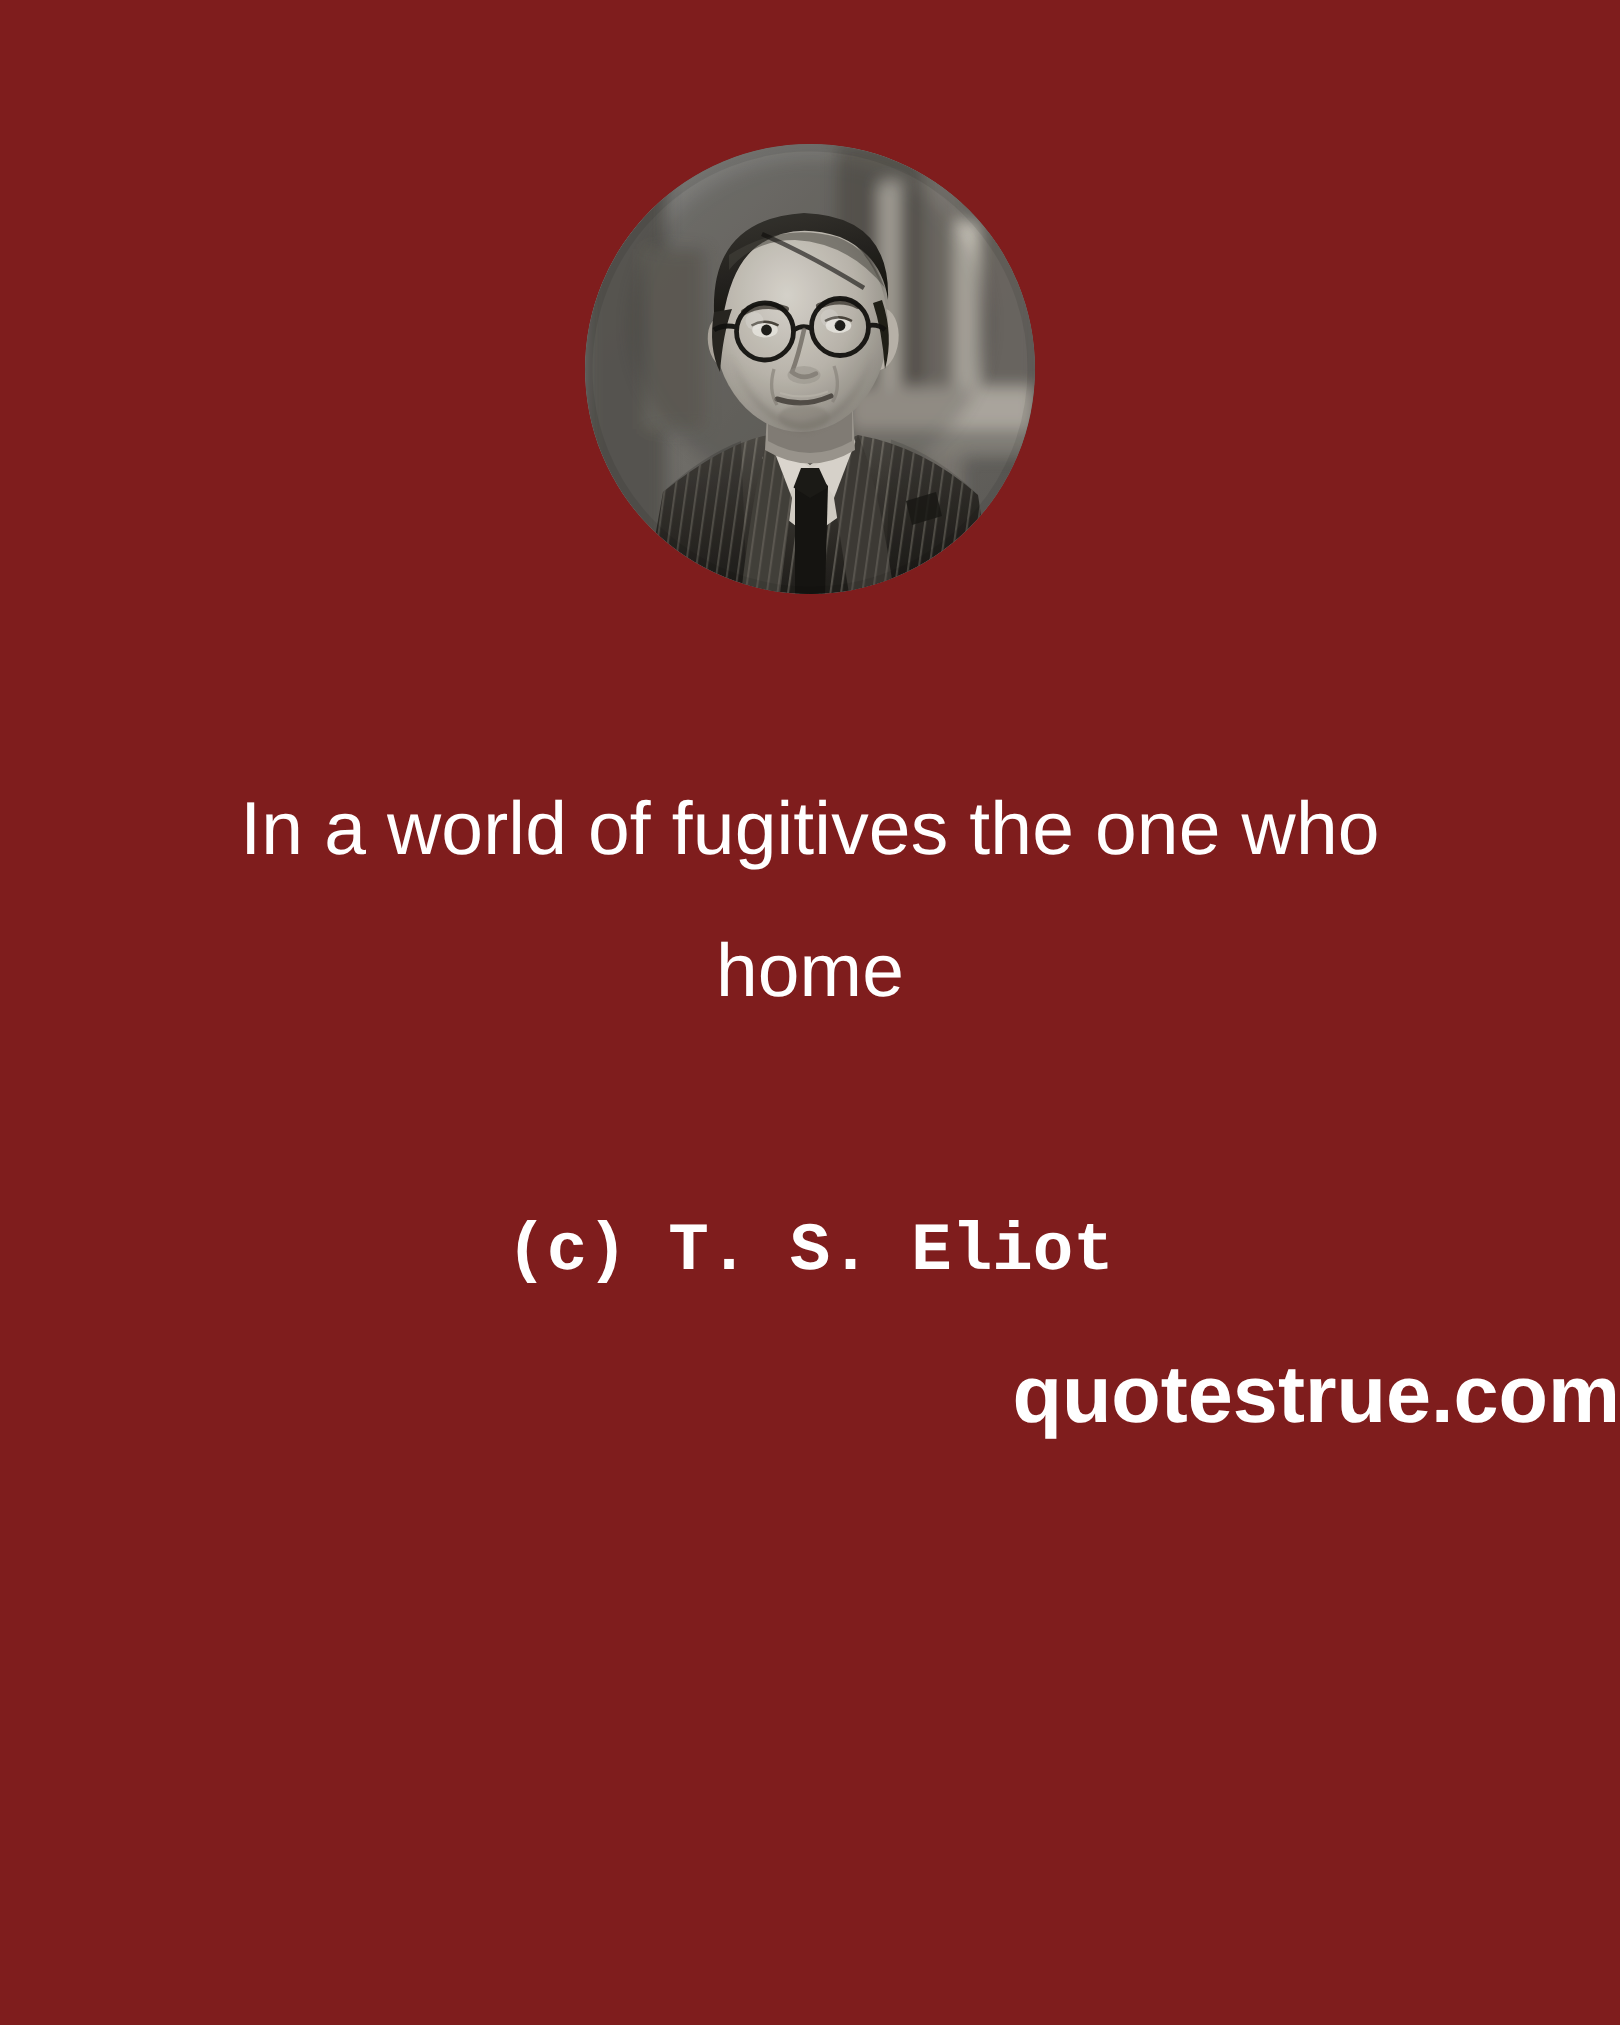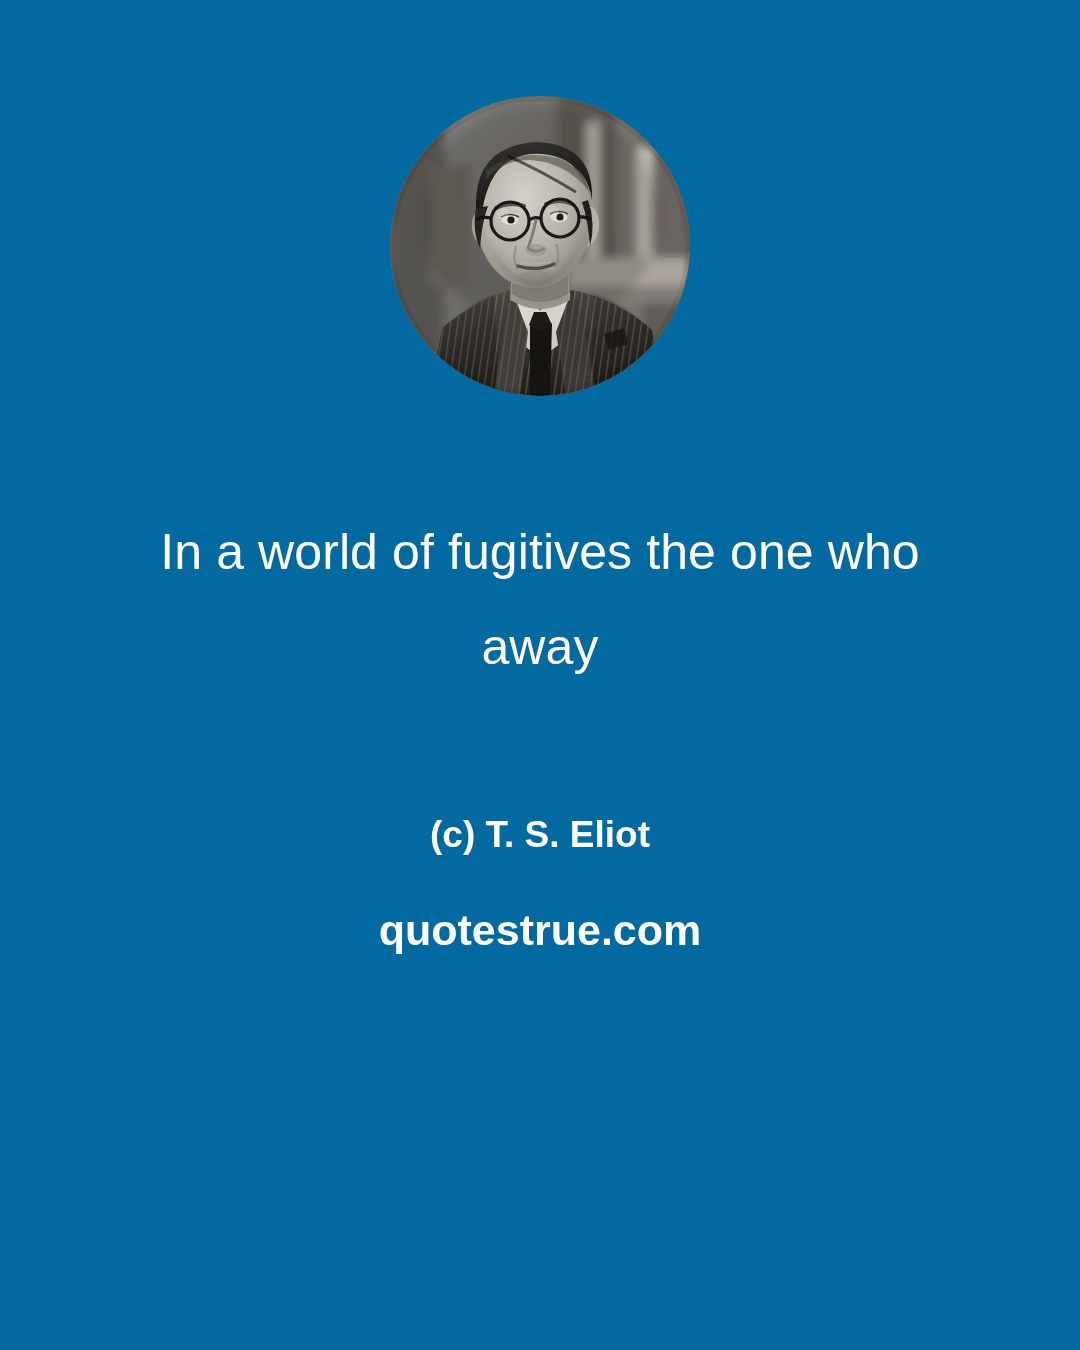--- a/index.html
+++ b/index.html
@@ -4,21 +4,21 @@
 <style>
   html, body {
     margin: 0;
     padding: 0;
     background: #3d5ce5;
   }
   #canvas {
     position: relative;
     width: 1080px;
     height: 1350px;
-    background: #0369a1;
+    background: #7f1d1d;
     overflow: hidden;
     font-family: "Liberation Sans", sans-serif;
   }
 
   
   #portrait-wrap {
     position: absolute;
     left: 390px;
     top: 96px;
     width: 300px;
@@ -46,33 +46,34 @@
     white-space: nowrap;
   }
 
   #attribution {
     position: absolute;
     left: 0;
     top: 805px;
     width: 1080px;
     text-align: center;
     color: #ffffff;
-    font-size: 37px;
+    font-size: 45px;
     font-weight: 700;
     line-height: 60px;
+    font-family: Liberation Mono, monospace;
   }
 
   #website {
     position: absolute;
     left: 0;
     top: 900px;
     width: 1080px;
-    text-align: center;
+    text-align: right;
     color: #ffffff;
-    font-size: 43px;
+    font-size: 54px;
     font-weight: 700;
     line-height: 60px;
   }
 </style>
 </head>
 <body>
 
 <div id="canvas">
 
   <div id="portrait-wrap">
@@ -213,20 +214,20 @@
         <path d="M166 148 Q171 162 165 172" stroke="#847e75" stroke-width="2.2" fill="none" opacity="0.5"></path>
 
         <rect width="300" height="300" fill="#000" opacity="0.06"></rect>
         <ellipse cx="150" cy="150" rx="150" ry="150" fill="none" stroke="#000" stroke-width="10" opacity="0.08"></ellipse>
       </g>
     </svg>
   </div>
 
   <div id="quote-block">
     <div class="quote-line">In a world of fugitives the one who</div>
-    <div class="quote-line">away</div>
+    <div class="quote-line">home</div>
   </div>
 
   <div id="attribution">(c) T. S. Eliot</div>
 
   <div id="website">quotestrue.com</div>
 
 </div>
 
 </body></html>

